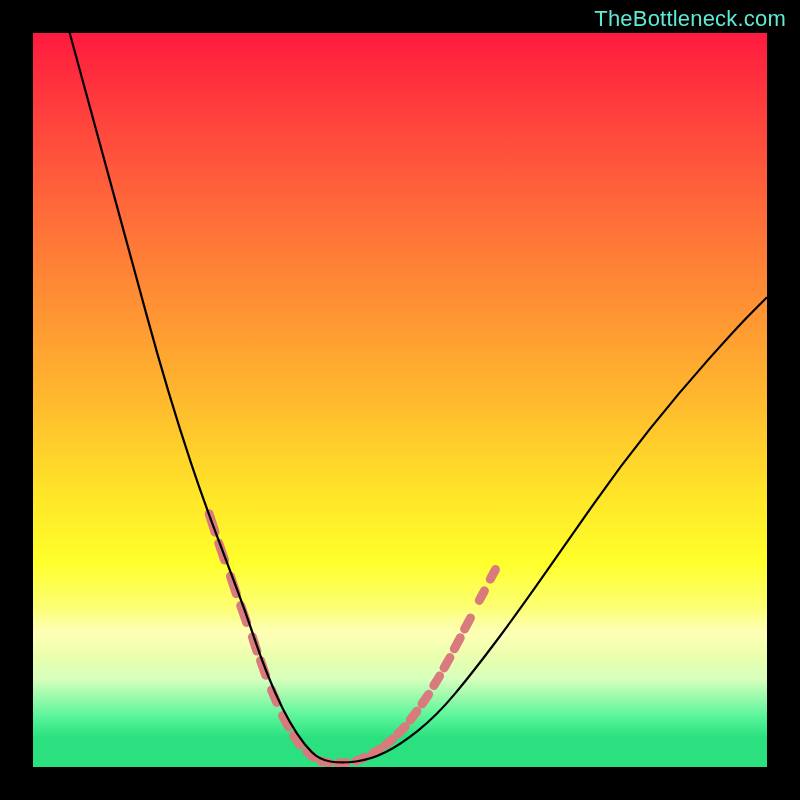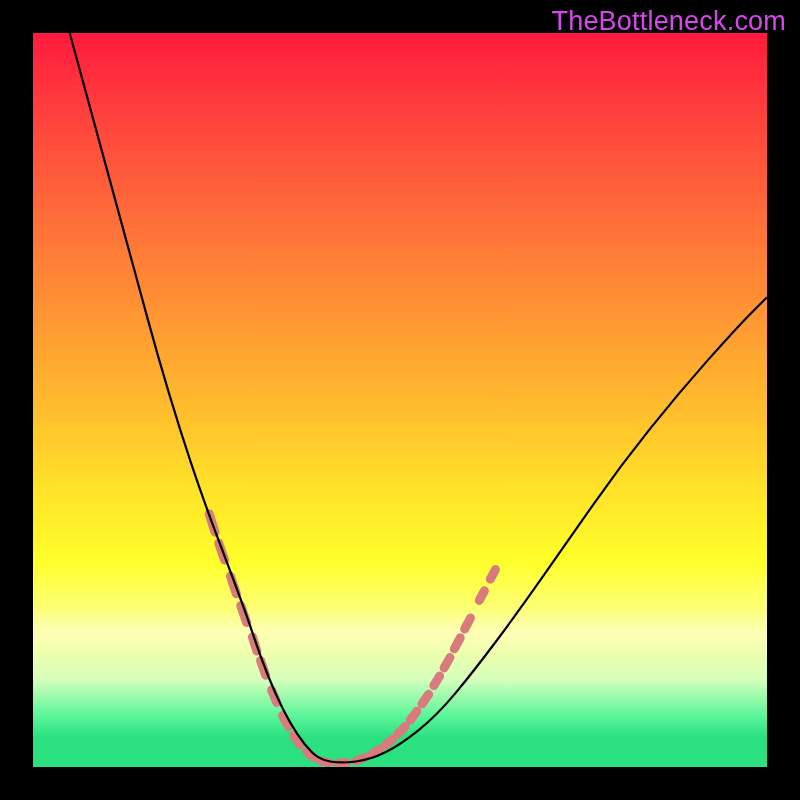--- a/index.html
+++ b/index.html
@@ -16,22 +16,22 @@
     left: 0;
     top: 0;
     width: 800px;
     height: 800px;
     background: #000;
   }
   .watermark {
     position: absolute;
     top: 6px;
     right: 14px;
-    color: #d946ef;
-    font-size: 27px;
+    color: #5eead4;
+    font-size: 22px;
     font-weight: 500;
     letter-spacing: 0.2px;
   }
   .plot-area {
     position: absolute;
     left: 33px;
     top: 33px;
     width: 734px;
     height: 734px;
     overflow: hidden;

